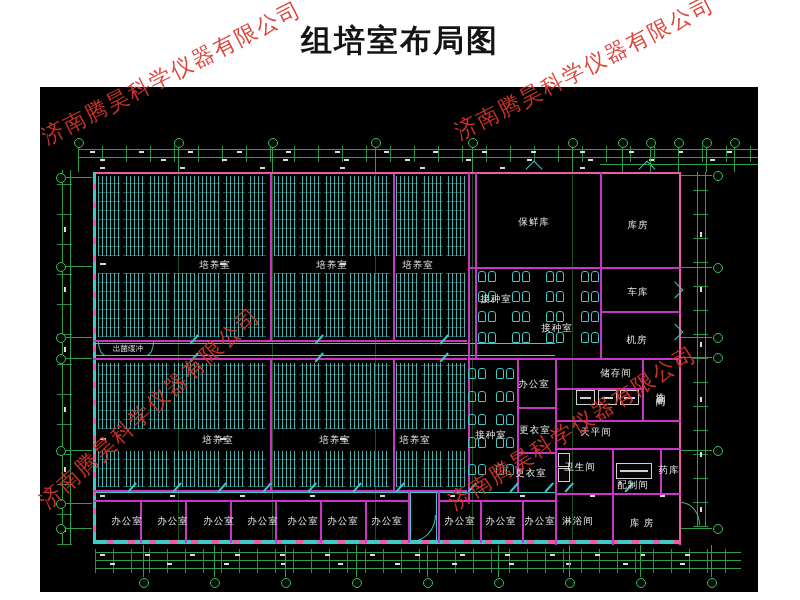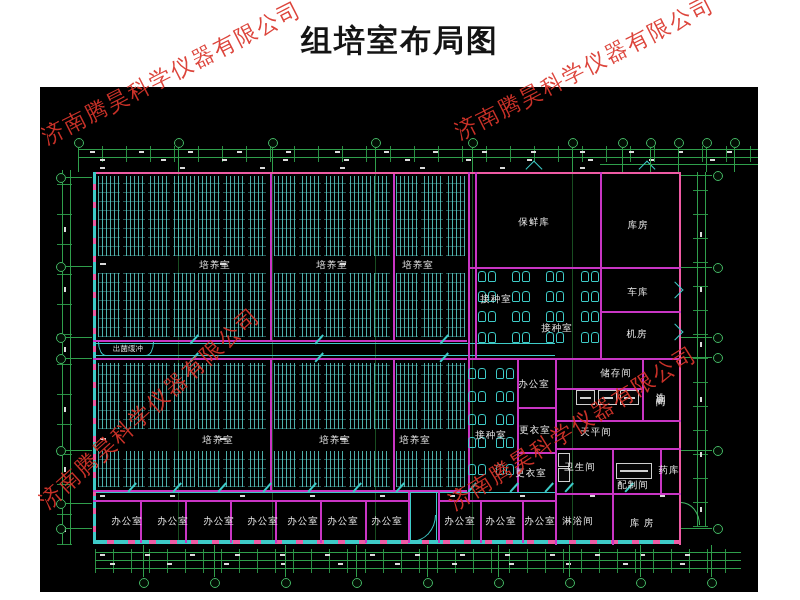--- a/index.html
+++ b/index.html
@@ -345,21 +345,21 @@
       <div class="line green" style="left: 641px; top: 441px; width: 31px; height: 1px;"></div>
       <div class="rlabel" style="left: 175px; top: 178px;">培养室</div>
       <div class="rlabel" style="left: 292px; top: 178px;">培养室</div>
       <div class="rlabel" style="left: 378px; top: 178px;">培养室</div>
       <div class="rlabel" style="left: 178px; top: 353px;">培养室</div>
       <div class="rlabel" style="left: 295px; top: 353px;">培养室</div>
       <div class="rlabel" style="left: 375px; top: 353px;">培养室</div>
       <div class="rlabel" style="left: 494px; top: 135px;">保鲜库</div>
       <div class="rlabel" style="left: 598px; top: 138px;">库房</div>
       <div class="rlabel" style="left: 598px; top: 205px;">车库</div>
-      <div class="rlabel" style="left: 597px; top: 247px;">机房</div>
+      <div class="rlabel" style="left: 597px; top: 253px;">机房</div>
       <div class="rlabel" style="left: 456px; top: 212px;">接种室</div>
       <div class="rlabel" style="left: 517px; top: 241px;">接种室</div>
       <div class="rlabel" style="left: 494px; top: 297px;">办公室</div>
       <div class="rlabel" style="left: 495px; top: 343px;">更衣室</div>
       <div class="rlabel" style="left: 491px; top: 386px;">更衣室</div>
       <div class="rlabel" style="left: 451px; top: 348px;">接种室</div>
       <div class="rlabel" style="left: 576px; top: 286px;">储存间</div>
       <div class="rlabel vert" style="left: 620px; top: 301px;">洗刷间</div>
       <div class="rlabel" style="left: 556px; top: 345px;">天平间</div>
       <div class="rlabel" style="left: 540px; top: 380px;">卫生间</div>

